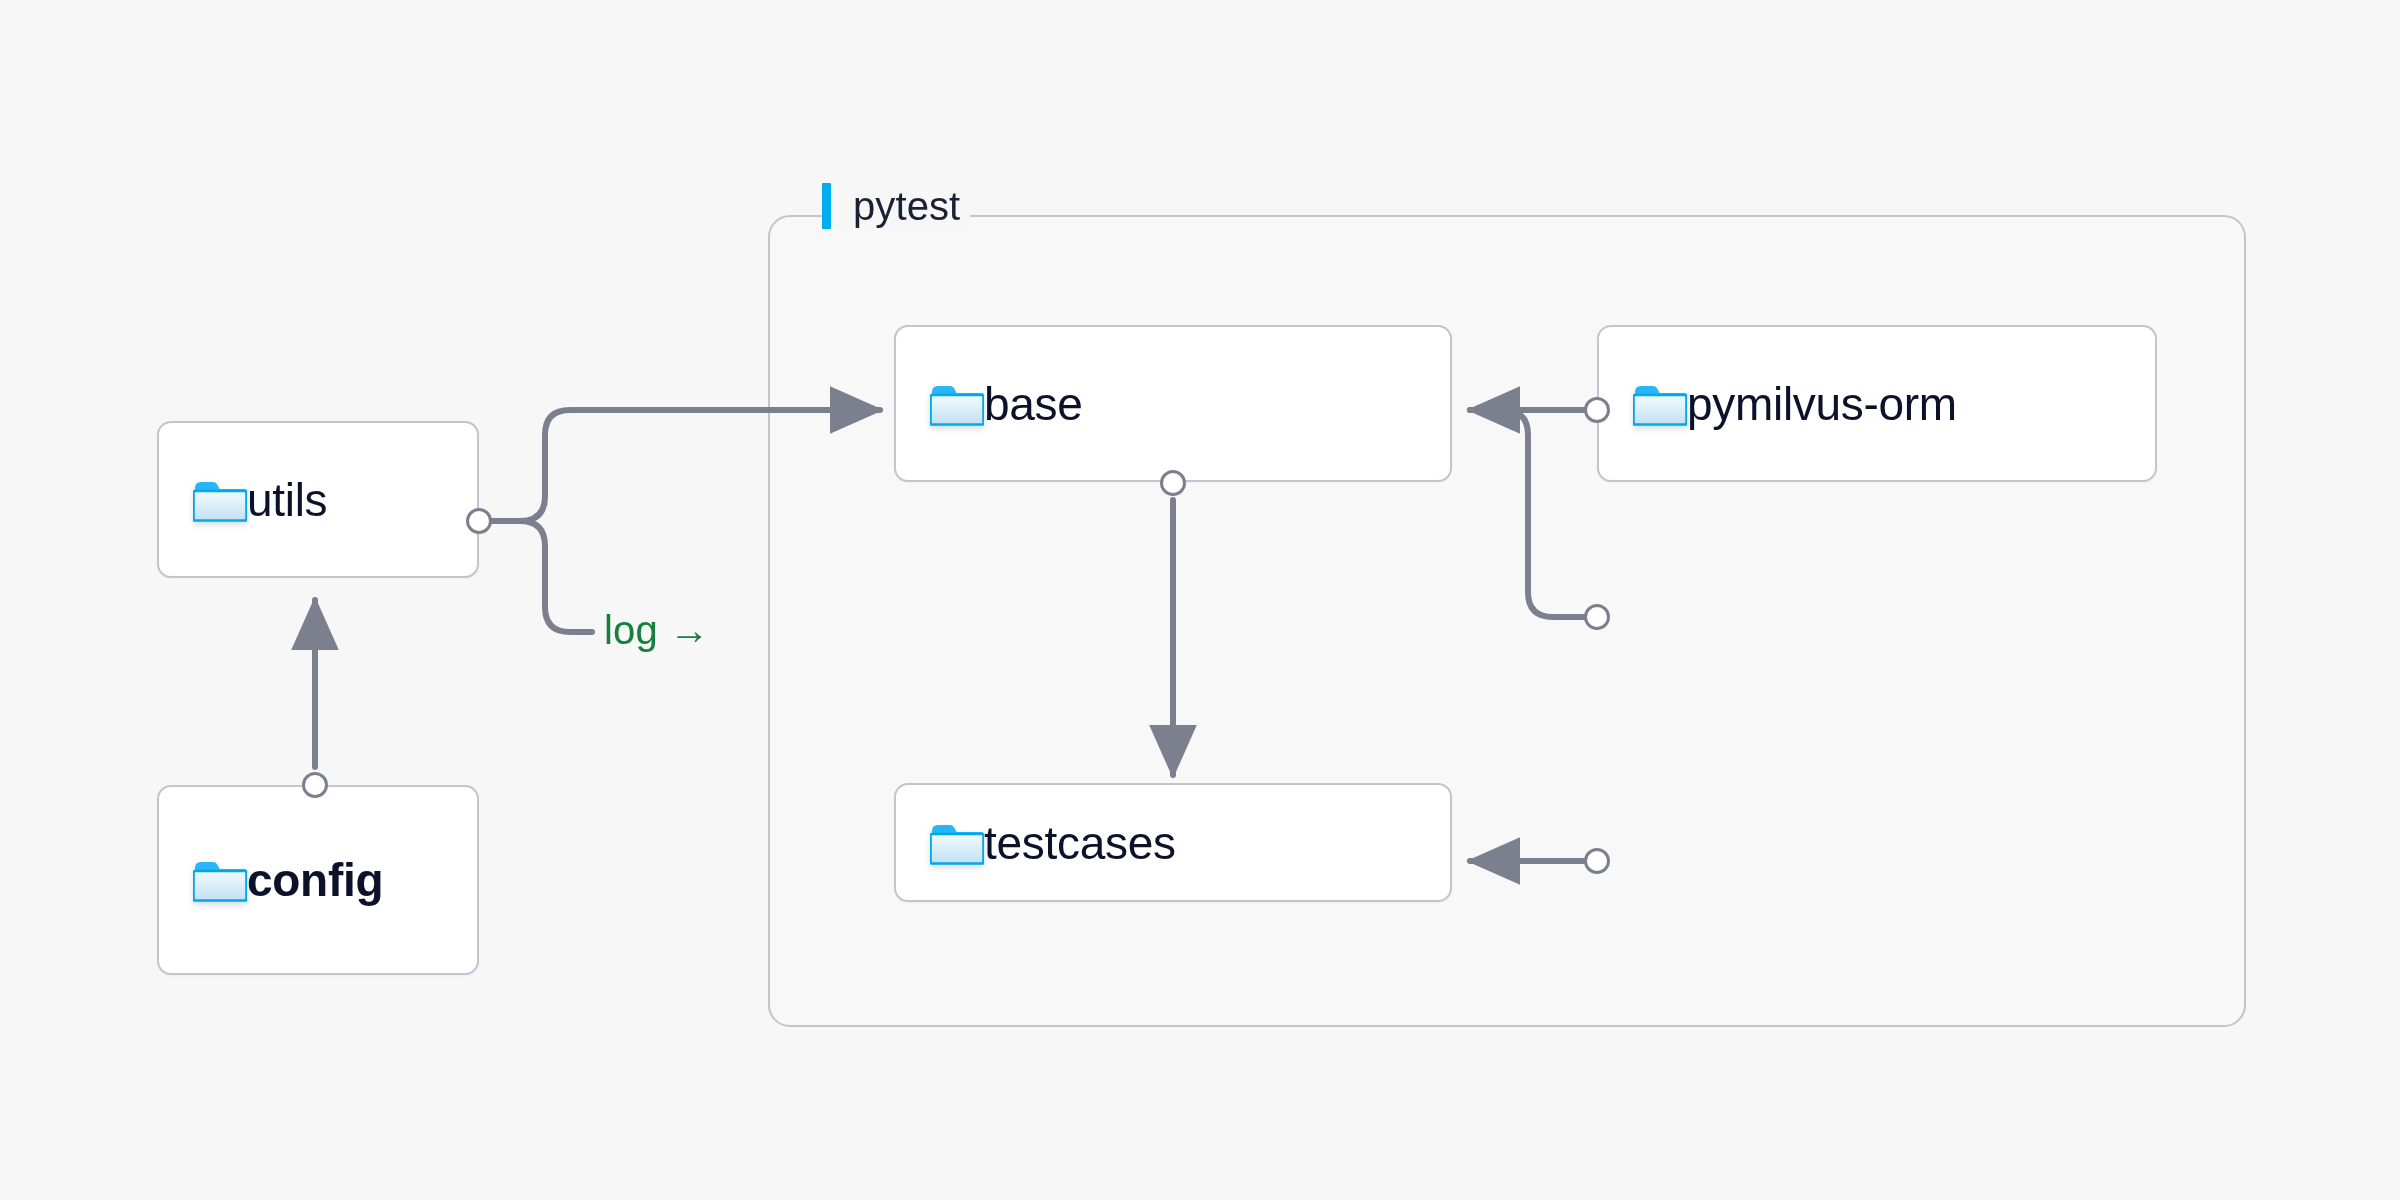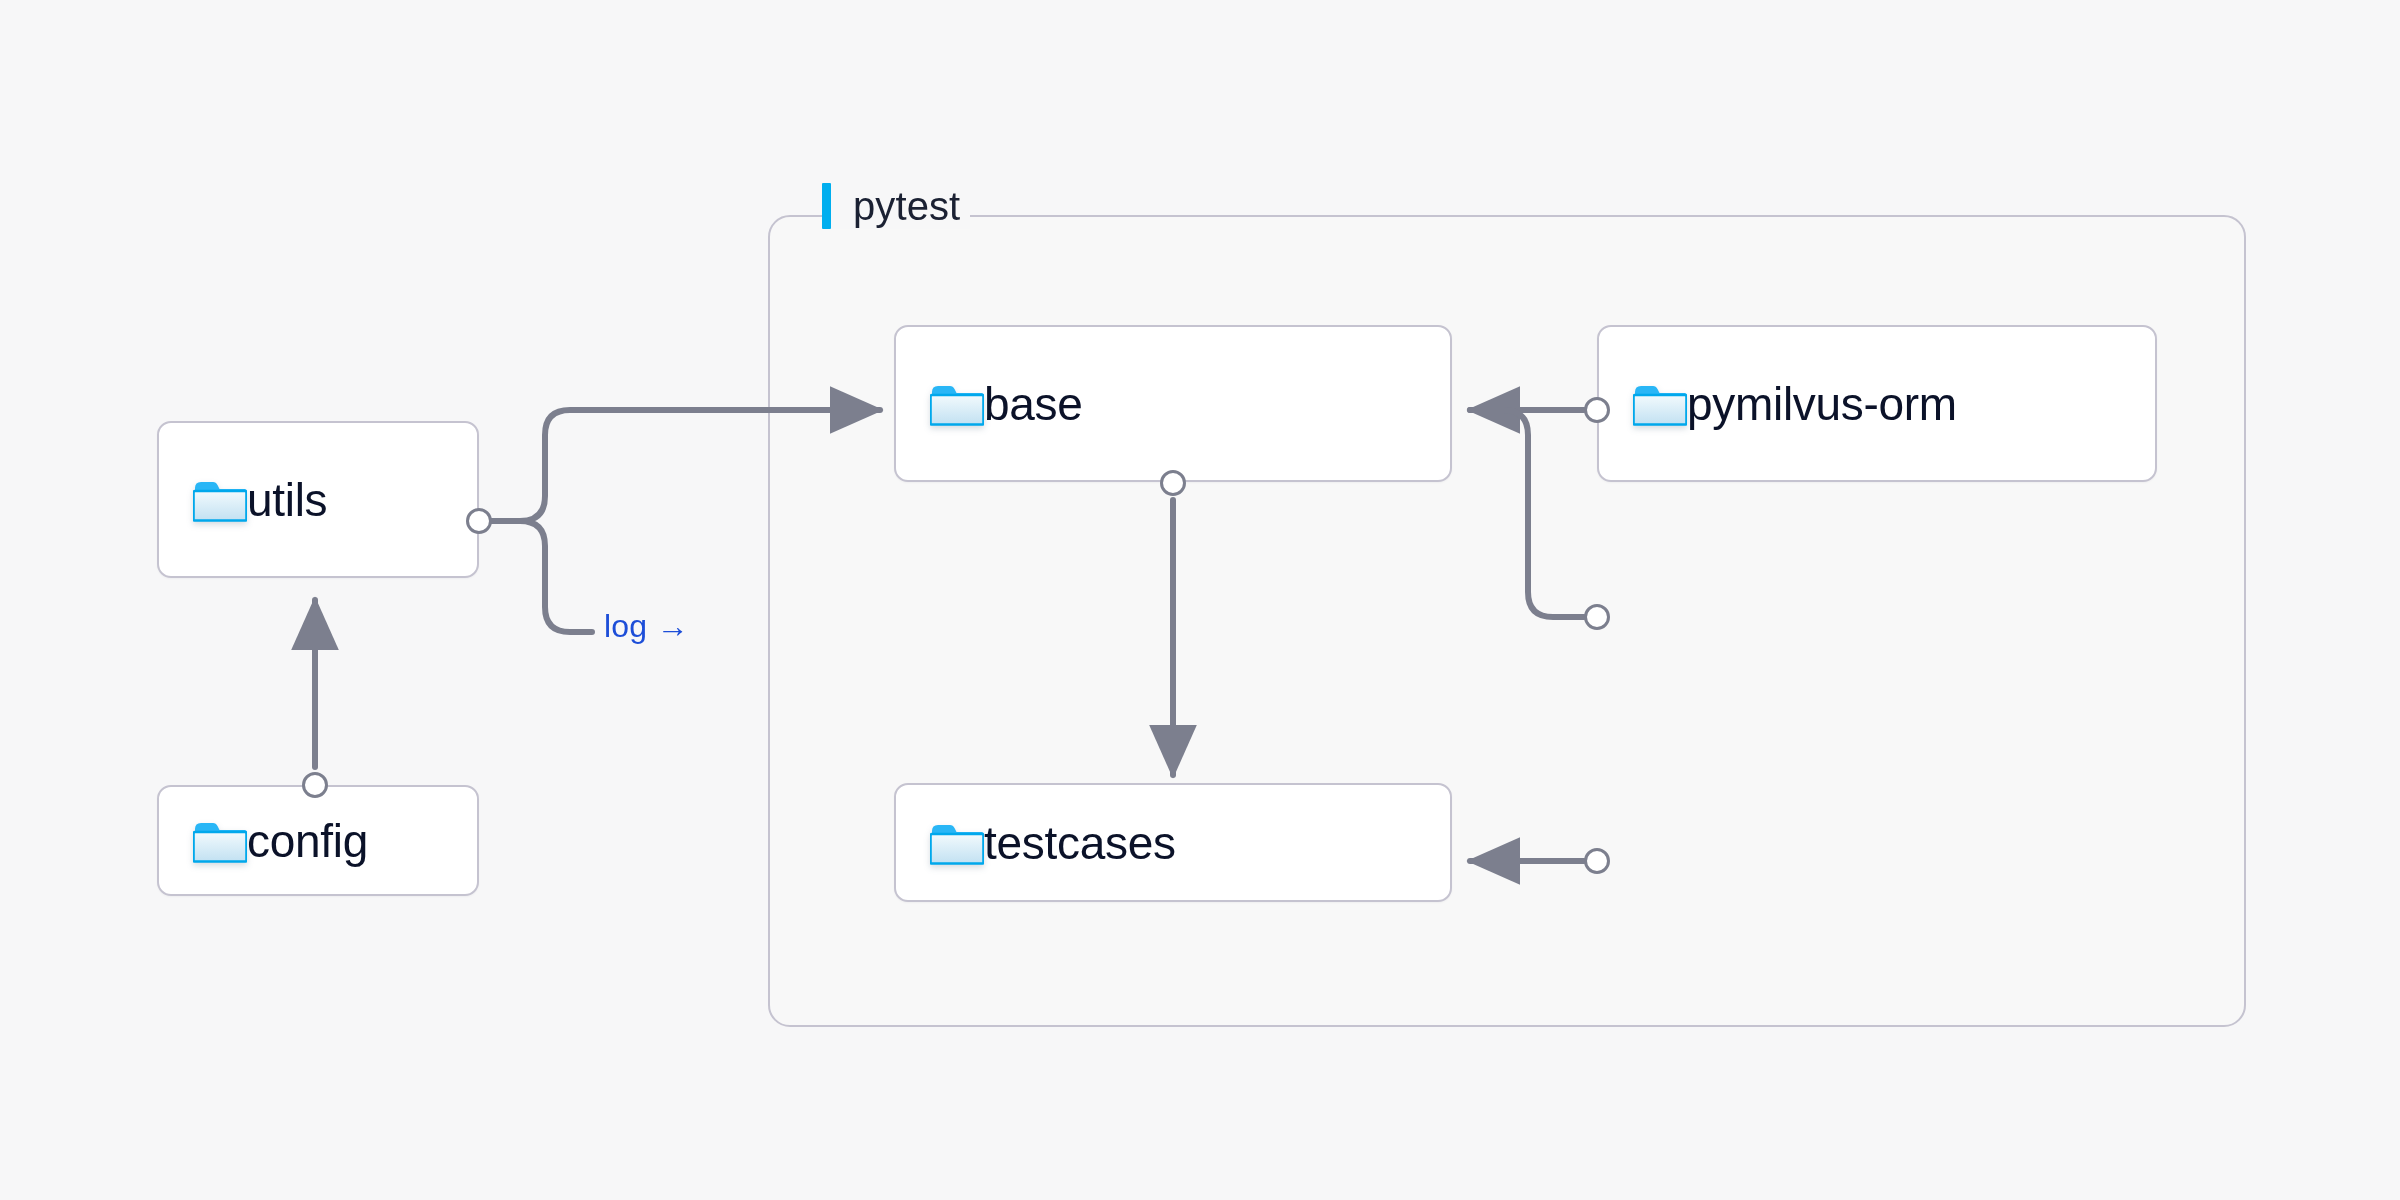--- a/index.html
+++ b/index.html
@@ -87,22 +87,22 @@
     width: 26px;
     height: 26px;
     border-radius: 50%;
     background: #ffffff;
     border: 3px solid #7c7f8e;
     box-sizing: border-box;
     z-index: 4;
   }
   .edge-label {
     position: absolute;
-    font-size: 32px;
-    color: #1d4ed8;
+    font-size: 40px;
+    color: #15803d;
     white-space: nowrap;
     z-index: 3;
     letter-spacing: 0.2px;
   }
 </style>
 </head>
 <body>
 
 <div id="canvas">
 
@@ -159,21 +159,21 @@
     <div class="node-inner">
       <svg class="folder-icon" viewBox="0 0 54 44">
         <path d="M2 10 q0-6 6-6 h12 q3 0 4.5 3 l2 4 h25 q2.5 0 2.5 3 v5 h-52 z" fill="#29b6f6"></path>
         <path d="M2 13 h50 q1.5 0 1.5 2 v26 q0 1.5-1.5 1.5 h-50 q-1.5 0-1.5-1.5 v-26 q0-2 1.5-2 z" fill="url(#folderGrad)" stroke="#00a8ec" stroke-width="2.6"></path>
       </svg>
       <span class="node-label">utils</span>
     </div>
   </div>
   <div class="handle" style="left:466px; top:508px;"></div>
 
-  <div class="node" style="left:157px; top:785px; width:322px; height:111px;">
+  <div class="node" style="left:157px; top:785px; width:322px; height:190px;font-weight:bold;">
     <div class="node-inner">
       <svg class="folder-icon" viewBox="0 0 54 44">
         <path d="M2 10 q0-6 6-6 h12 q3 0 4.5 3 l2 4 h25 q2.5 0 2.5 3 v5 h-52 z" fill="#29b6f6"></path>
         <path d="M2 13 h50 q1.5 0 1.5 2 v26 q0 1.5-1.5 1.5 h-50 q-1.5 0-1.5-1.5 v-26 q0-2 1.5-2 z" fill="url(#folderGrad)" stroke="#00a8ec" stroke-width="2.6"></path>
       </svg>
       <span class="node-label">config</span>
     </div>
   </div>
   <div class="handle" style="left:302px; top:772px;"></div>
 

